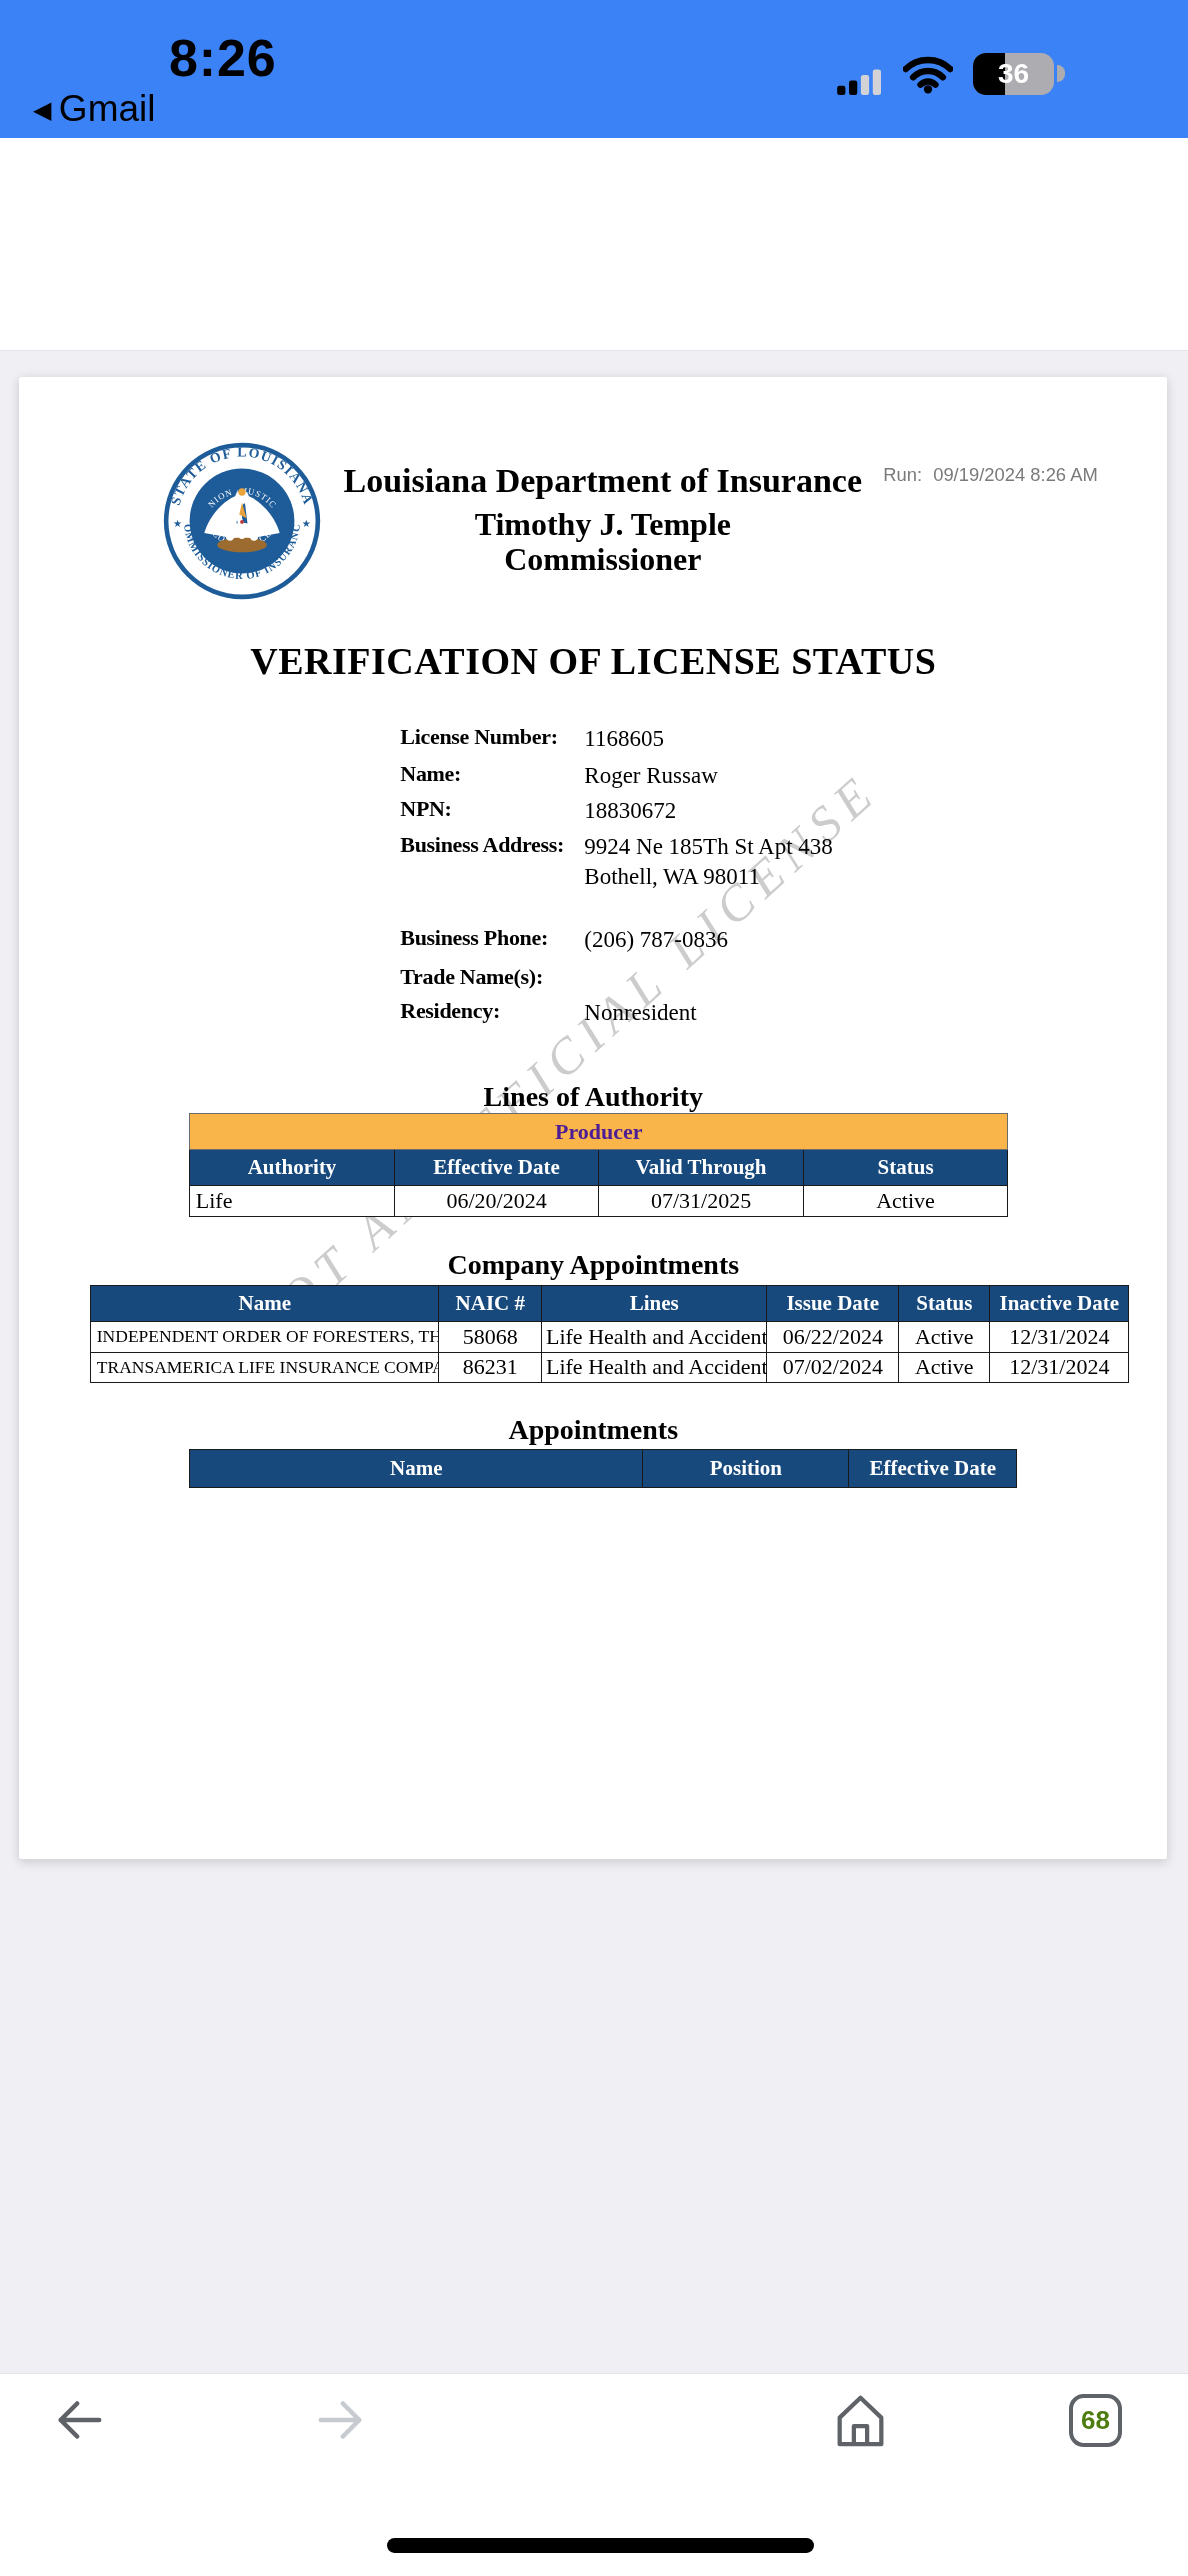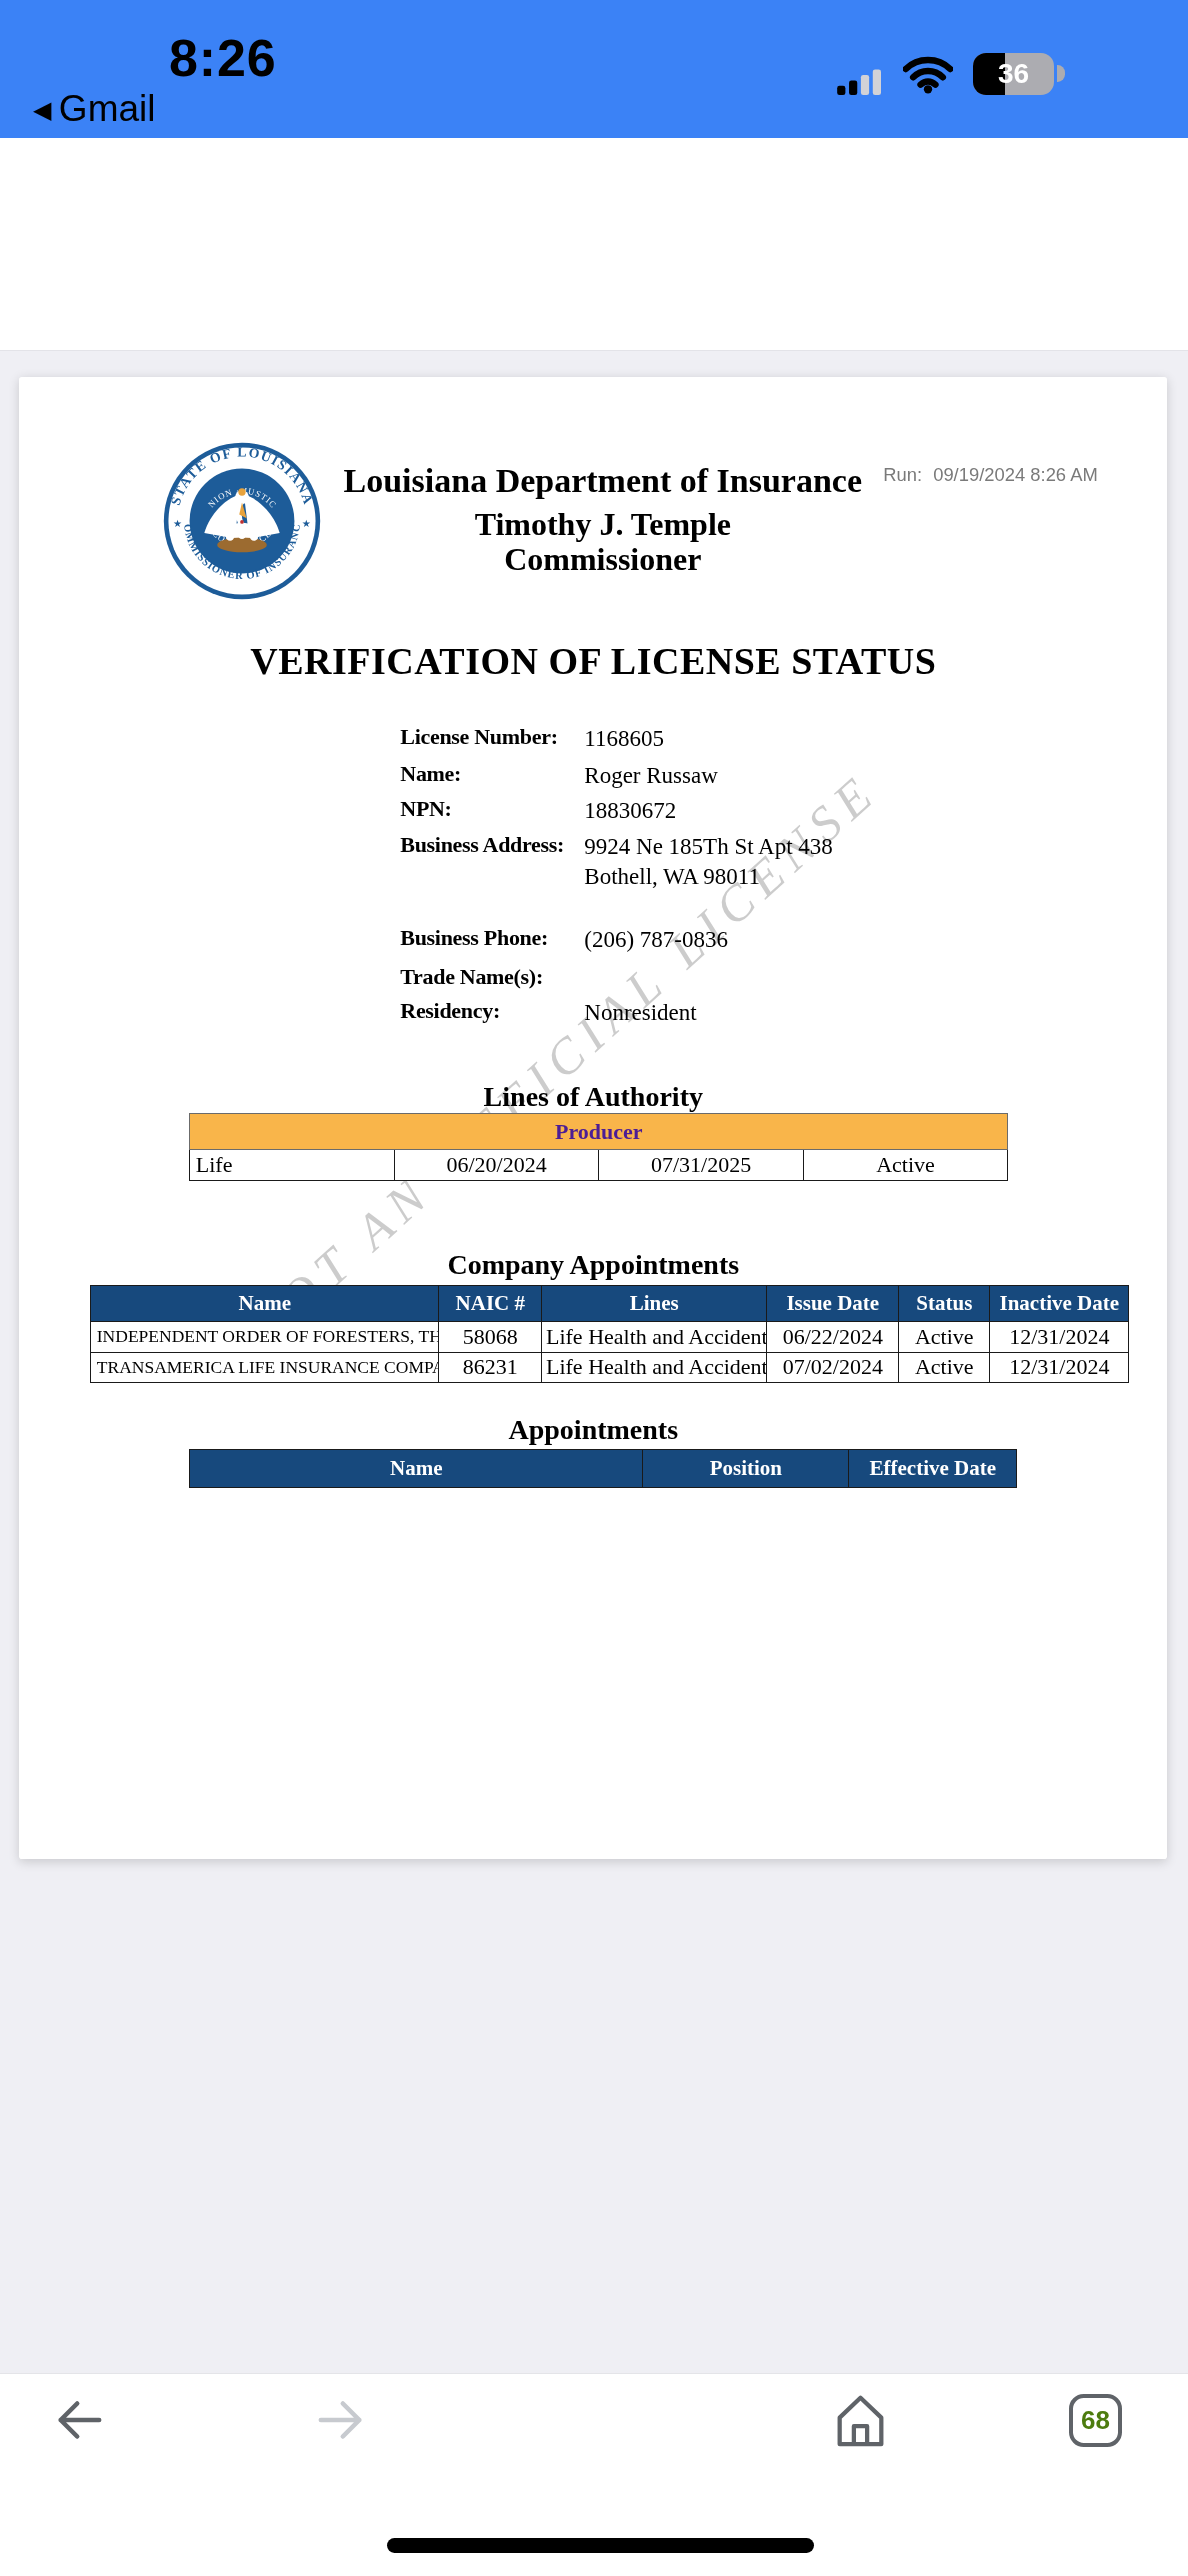--- a/index.html
+++ b/index.html
@@ -223,20 +223,26 @@
             <div class="detail-row dr5"><span class="lbl">Trade Name(s):</span><span class="val"></span></div>
             <div class="detail-row dr6"><span class="lbl">Residency:</span><span class="val">Nonresident</span></div>
           </div>
 
         <div class="sec-heading loa-heading">Lines of Authority</div>
         <table id="loa-table">
             <thead>
               <tr class="group-row">
                 <th colspan="4">Producer</th>
               </tr>
+              <tr>
+                <th>Authority</th>
+                <th>Effective Date</th>
+                <th>Valid Through</th>
+                <th>Status</th>
+              </tr>
             </thead>
             <tbody>
               <tr>
                 <td>Life</td>
                 <td>06/20/2024</td>
                 <td>07/31/2025</td>
                 <td>Active</td>
               </tr>
             </tbody>
           </table>

